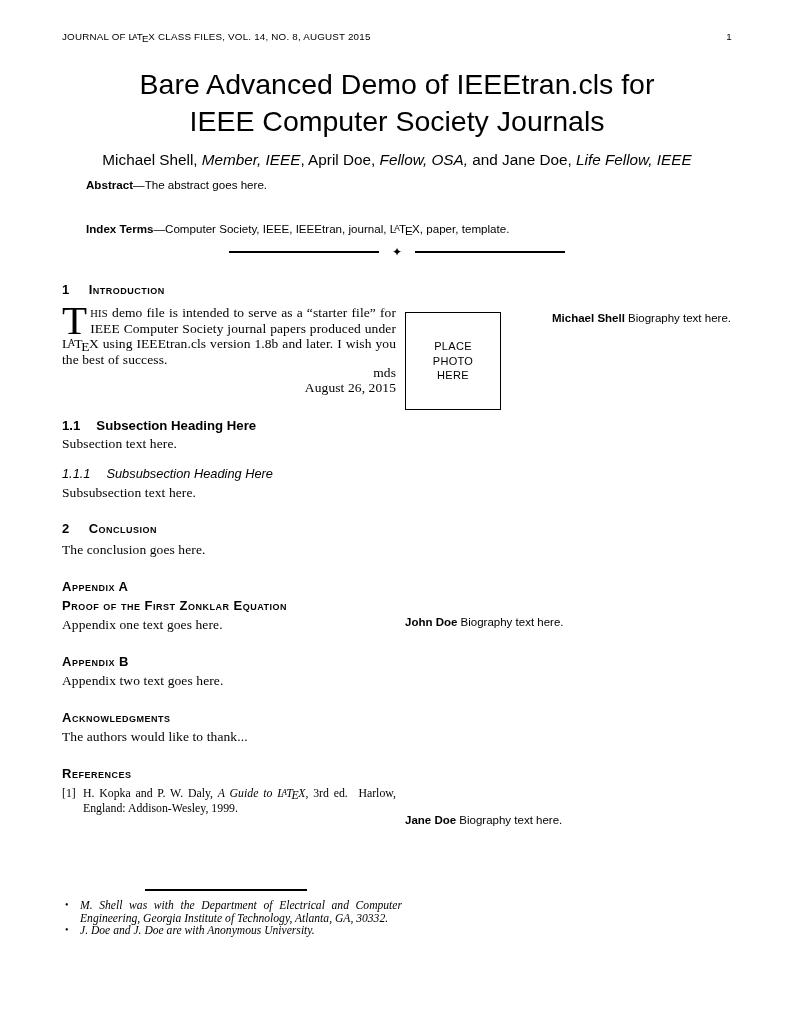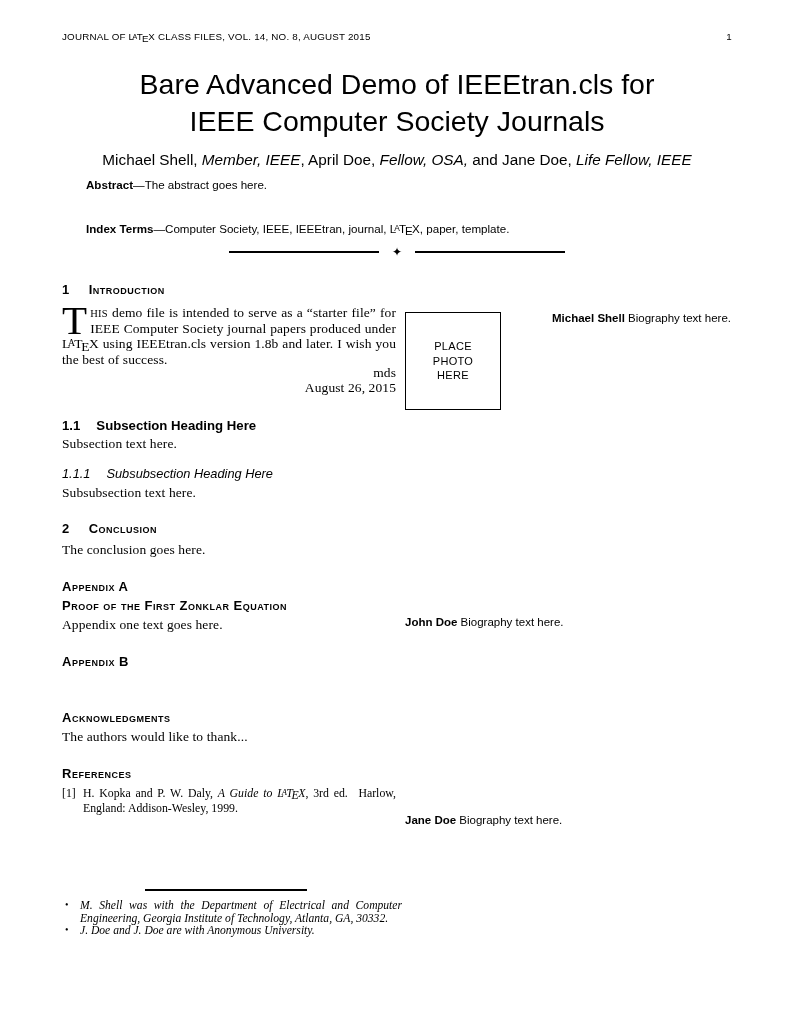--- a/index.html
+++ b/index.html
@@ -131,20 +131,21 @@
   </div>
   <div class="abs col-l body-txt" style="top:542px">The conclusion goes here.</div>
 
   <div class="abs col-l schead" style="top:578px">
     <div>Appendix A</div>
     <div>Proof of the First Zonklar Equation</div>
   </div>
   <div class="abs col-l body-txt" style="top:617px">Appendix one text goes here.</div>
 
   <div class="abs col-l schead" style="top:653px">Appendix B</div>
+  <div class="abs col-l body-txt" style="top:673px">Appendix two text goes here.</div>
 
   <div class="abs col-l schead" style="top:709px">Acknowledgments</div>
   <div class="abs col-l body-txt" style="top:729px">The authors would like to thank...</div>
 
   <div class="abs col-l schead" style="top:765px">References</div>
   <div class="abs col-l" style="top:787px">
     <div class="ref-item">
       <span class="ref-label">[1]</span>
       <span class="ref-body"><span>H. Kopka and P. W. Daly, </span><span class="i">A Guide to L<span class="lxa">A</span>T<span class="lxe">E</span>X</span><span>, 3rd ed.  Harlow, England: Addison-Wesley, 1999.</span></span>
     </div>

